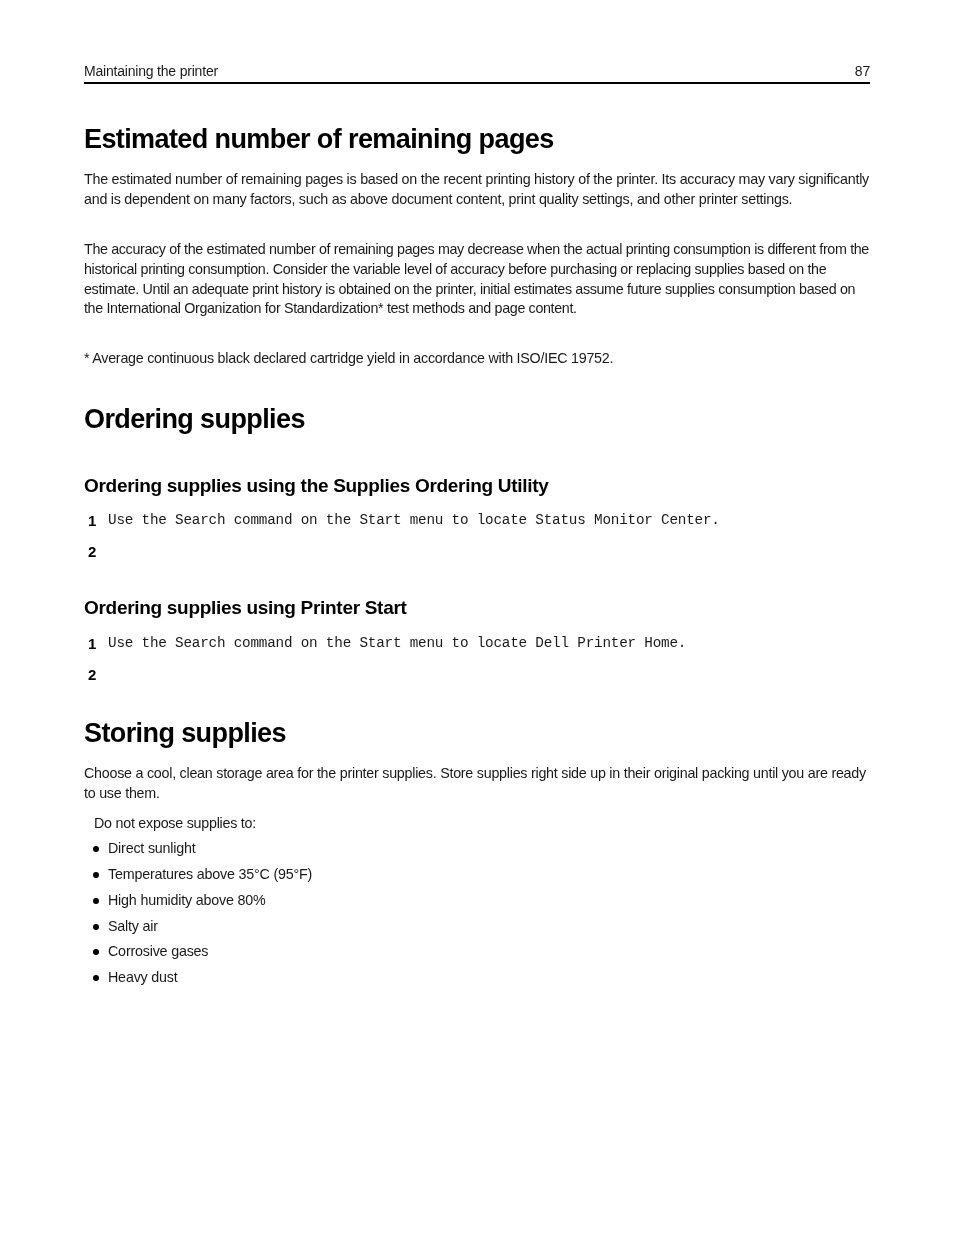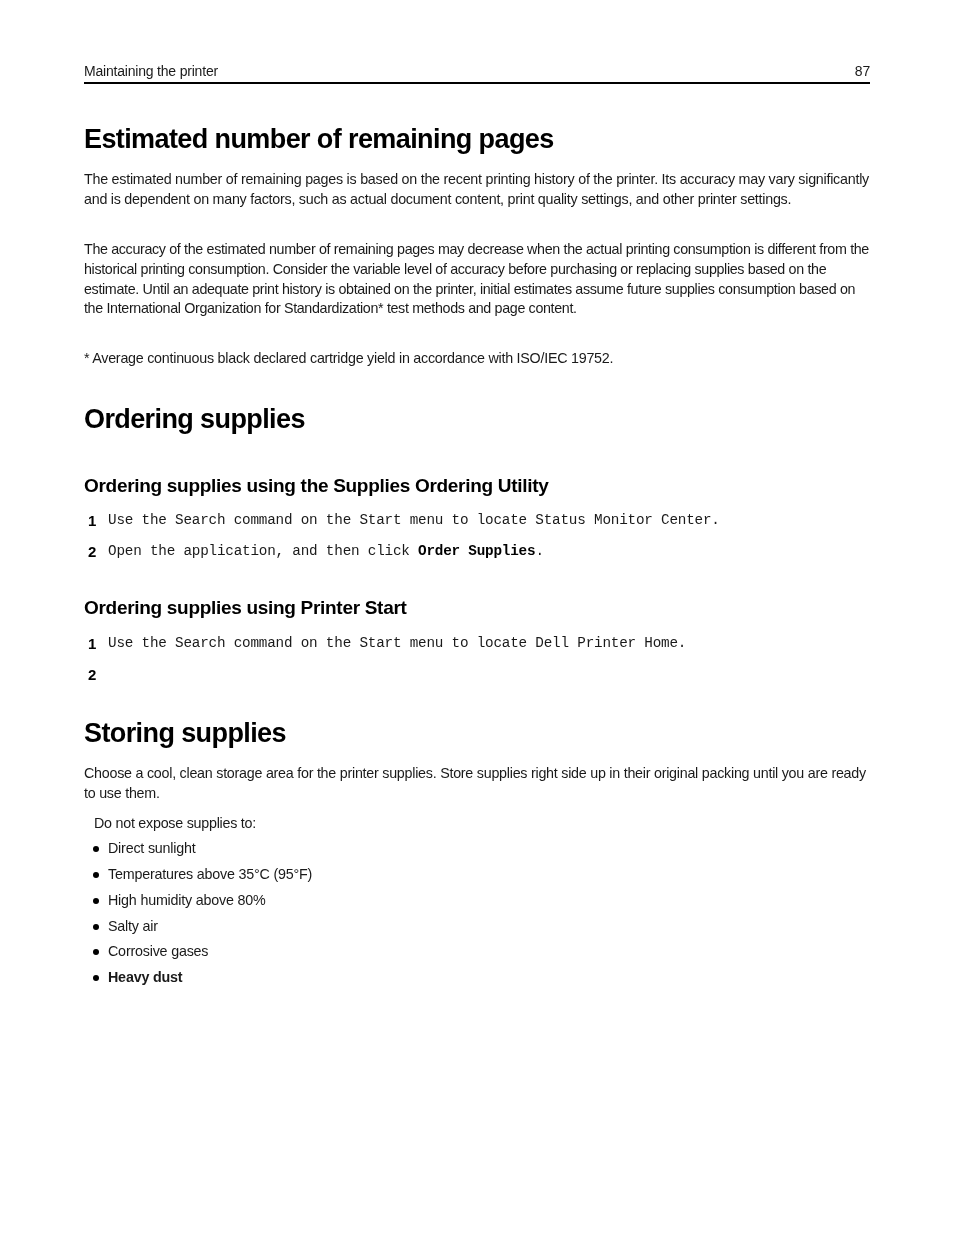--- a/index.html
+++ b/index.html
@@ -114,34 +114,33 @@
 <body>
 
 <div class="page">
 
   <div class="running-header">
     <span>Maintaining the printer</span>
     <span>87</span>
   </div>
 
   <h1 class="section-title" style="top:124px;">Estimated number of remaining pages</h1>
-  <p class="para" style="top:170px;">The estimated number of remaining pages is based on the recent printing history of the printer. Its accuracy may vary significantly and is dependent on many factors, such as actual document content, print quality settings, and other printer settings.</p>
+  <p class="para" style="top:170px;">The estimated number of remaining pages is based on the recent printing history of the printer. Its accuracy may vary significantly and is dependent on many factors, such as above document content, print quality settings, and other printer settings.</p>
   <p class="para" style="top:240px; letter-spacing:-0.35px;">The accuracy of the estimated number of remaining pages may decrease when the actual printing consumption is different from the historical printing consumption. Consider the variable level of accuracy before purchasing or replacing supplies based on the estimate. Until an adequate print history is obtained on the printer, initial estimates assume future supplies consumption based on the International Organization for Standardization* test methods and page content.</p>
   <p class="para" style="top:349px;">* Average continuous black declared cartridge yield in accordance with ISO/IEC 19752.</p>
 
   <h1 class="section-title" style="top:404px;">Ordering supplies</h1>
 
   <h2 class="sub-title" style="top:475px;">Ordering supplies using the Supplies Ordering Utility</h2>
   <div class="step" style="top:511px;">
     <span class="step-num">1</span>
     <span class="step-text">Use the Search command on the Start menu to locate Status Monitor Center.</span>
   </div>
   <div class="step" style="top:542px;">
     <span class="step-num">2</span>
-    <span class="step-text"><span>Open the application, and then click </span><b>Order Supplies</b><span>.</span></span>
   </div>
 
   <h2 class="sub-title" style="top:597px;">Ordering supplies using Printer Start</h2>
   <div class="step" style="top:634px;">
     <span class="step-num">1</span>
     <span class="step-text">Use the Search command on the Start menu to locate Dell Printer Home.</span>
   </div>
   <div class="step" style="top:665px;">
     <span class="step-num">2</span>
   </div>
@@ -163,18 +162,18 @@
     <span>High humidity above 80%</span>
   </div>
   <div class="bullet" style="top:917px;">
     <span class="bullet-dot"></span>
     <span>Salty air</span>
   </div>
   <div class="bullet" style="top:942px;">
     <span class="bullet-dot"></span>
     <span>Corrosive gases</span>
   </div>
-  <div class="bullet" style="top:968px;font-weight:bold;">
+  <div class="bullet" style="top:968px;">
     <span class="bullet-dot"></span>
     <span>Heavy dust</span>
   </div>
 
 </div>
 
 </body></html>

